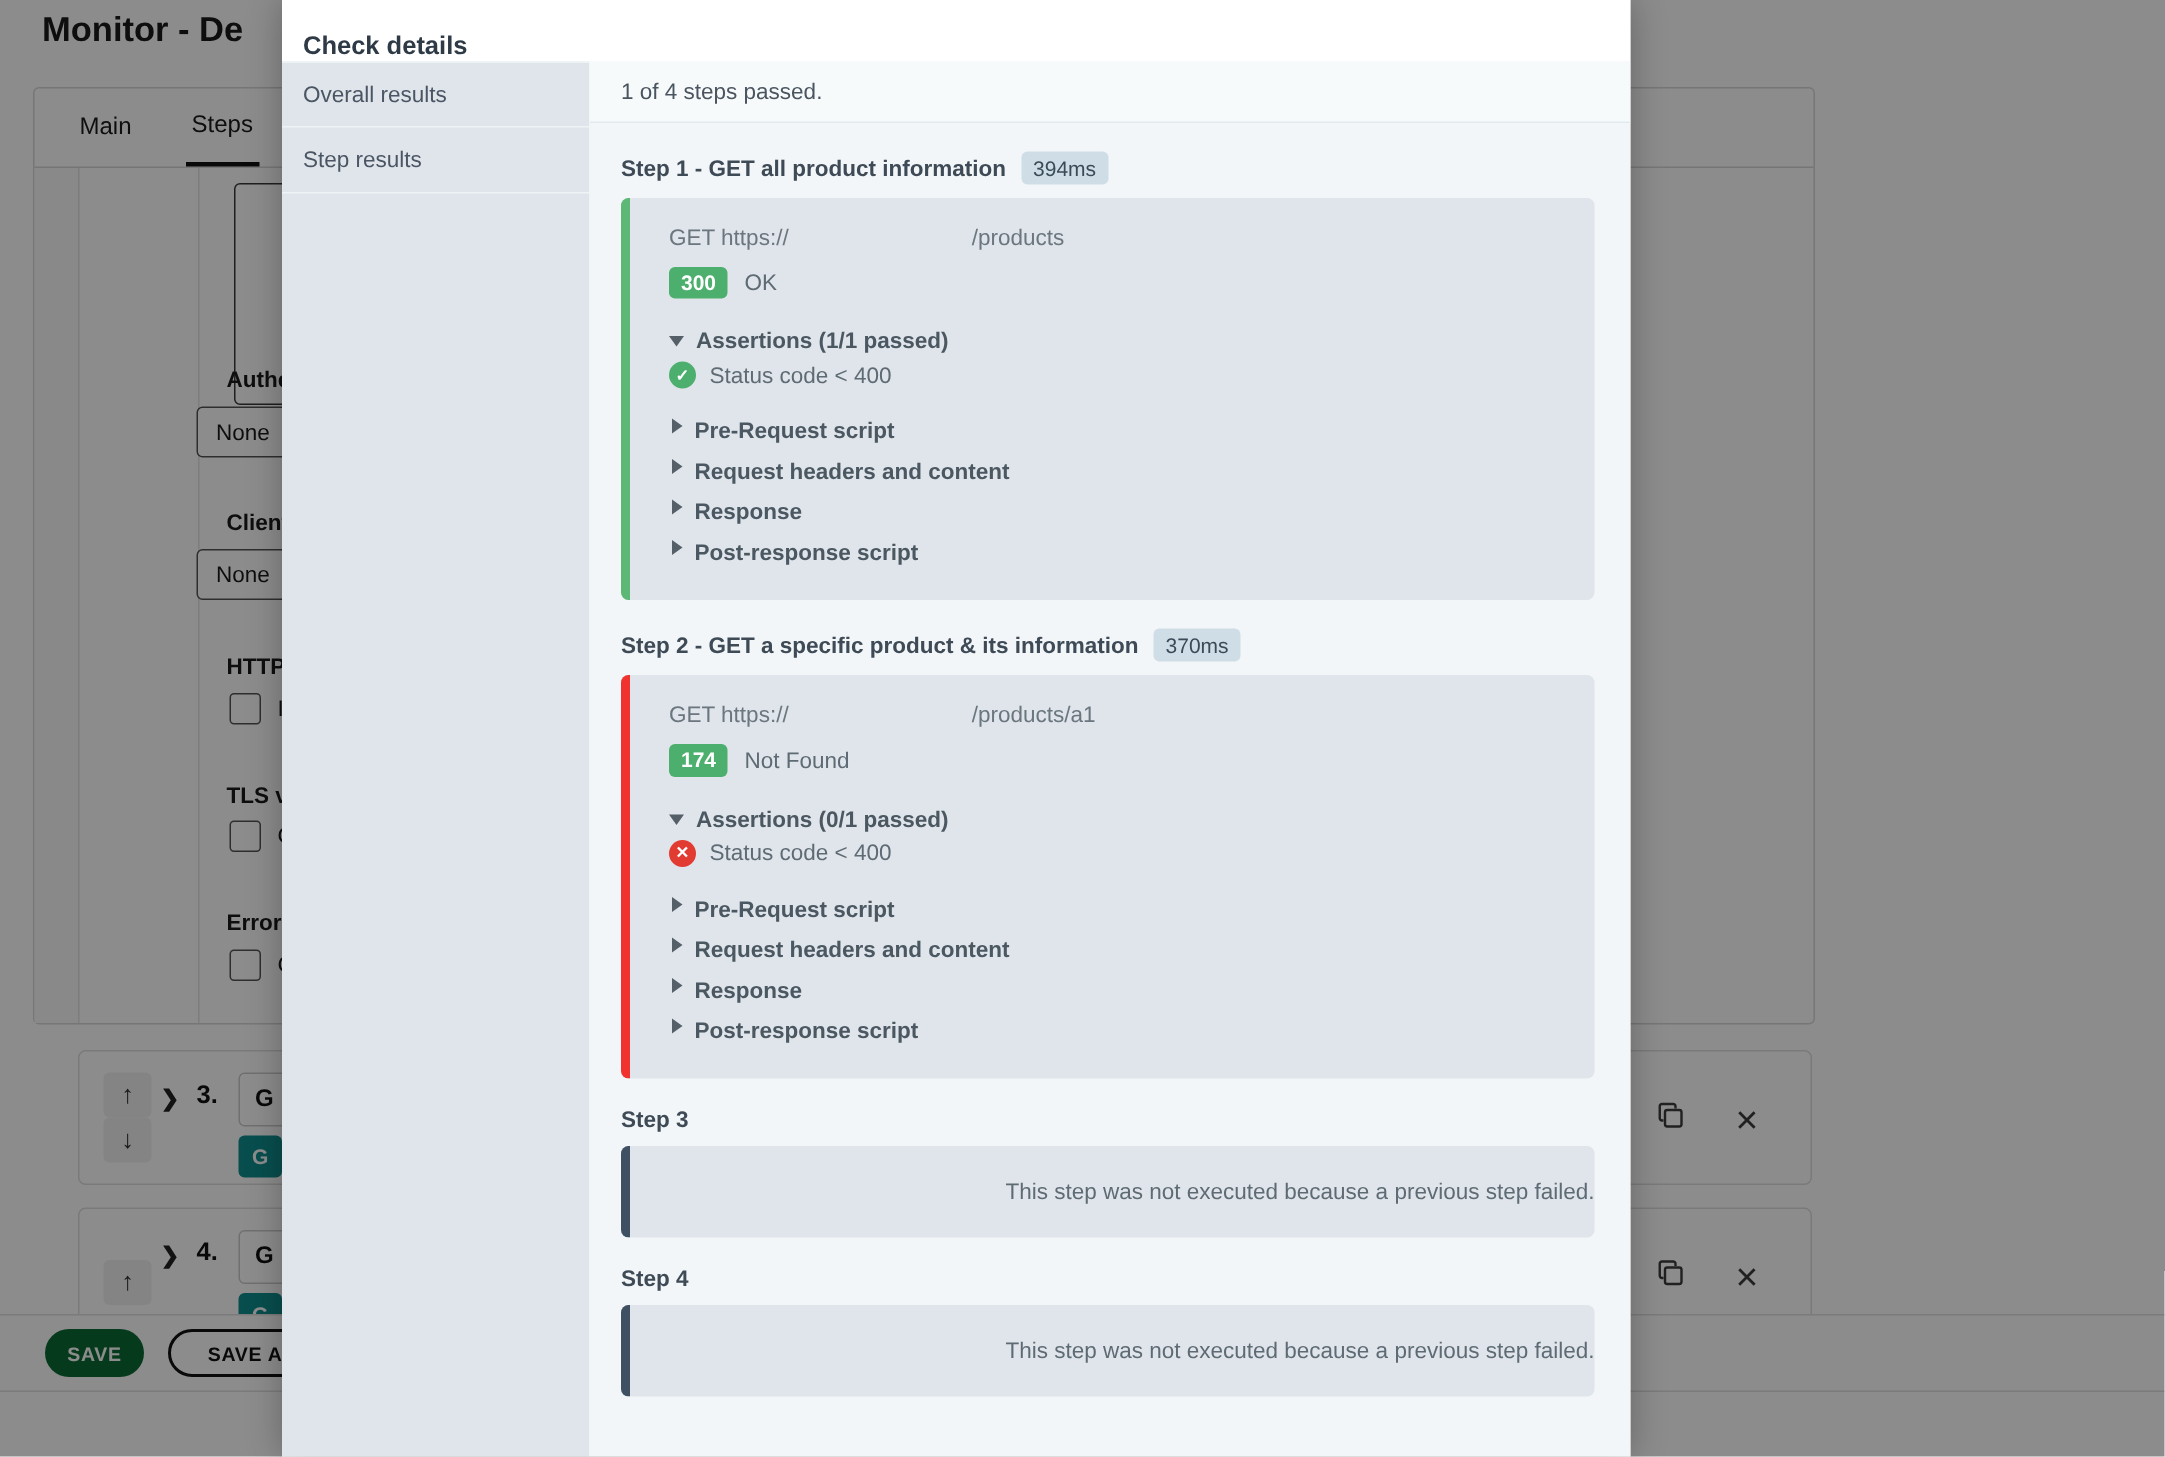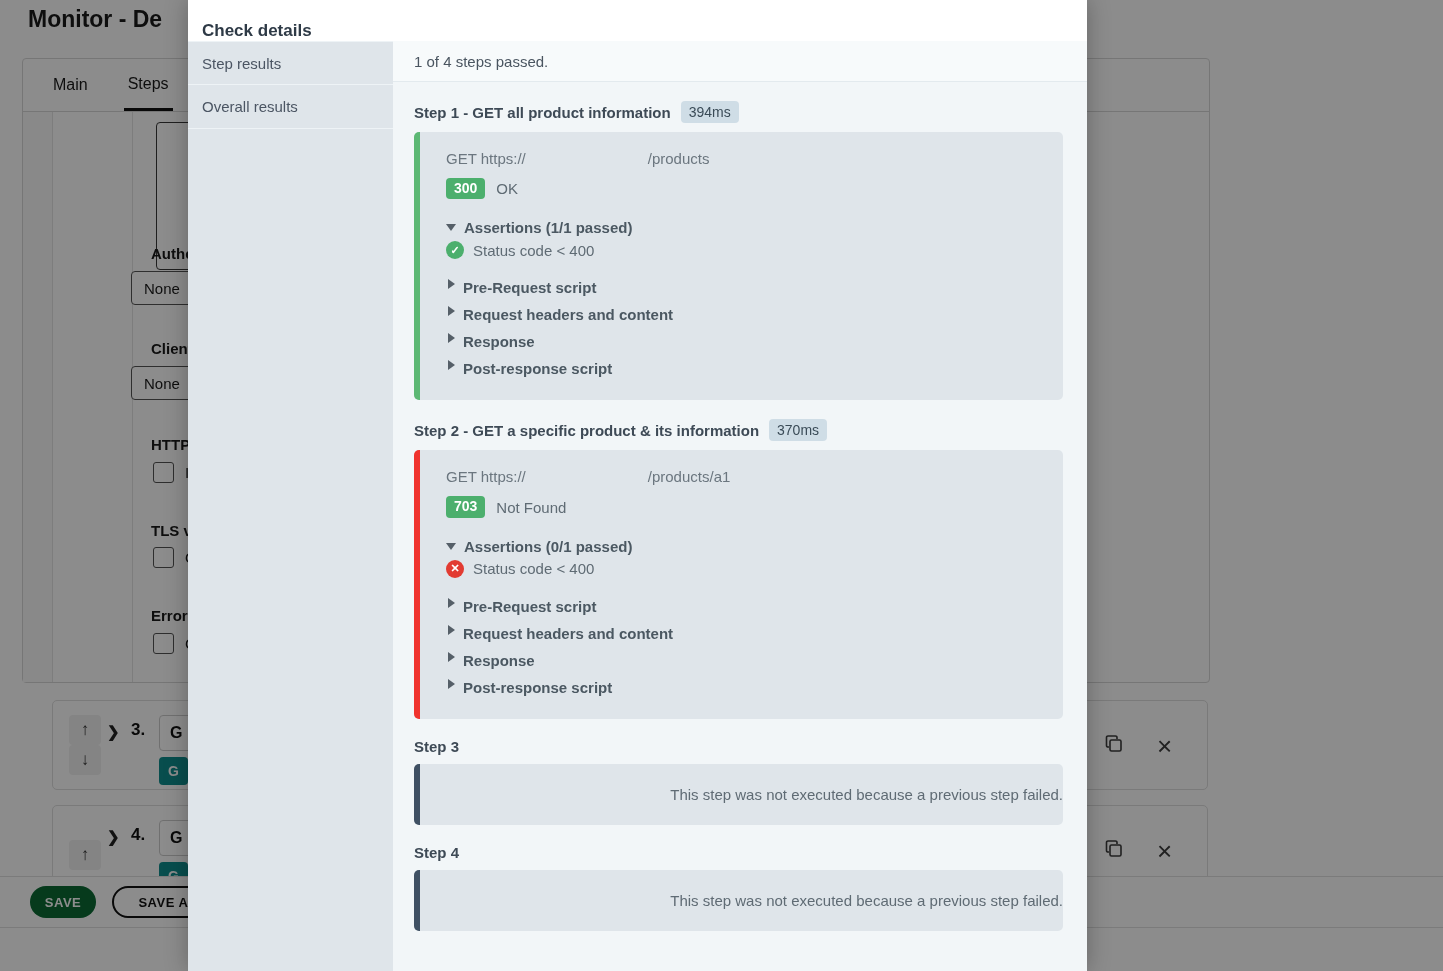--- a/index.html
+++ b/index.html
@@ -500,22 +500,22 @@
 
 <div id="modal">
 
   <div id="modal-header">
     <div id="modal-title">Check details</div>
   </div>
 
   <div id="modal-body">
 
     <div id="modal-sidebar">
+      <div class="side-item">Overall results</div>
       <div class="side-item">Step results</div>
-      <div class="side-item">Overall results</div>
     </div>
 
     <div id="modal-content">
 
       <div id="overall-banner">1 of 4 steps passed.</div>
 
       <div class="step-block">
         <div class="step-heading">
           <span class="step-heading-text">Step 1 - GET all product information</span>
           <span class="duration-badge">394ms</span>
@@ -563,21 +563,21 @@
         <div class="step-heading">
           <span class="step-heading-text">Step 2 - GET a specific product &amp; its information</span>
           <span class="duration-badge">370ms</span>
         </div>
         <div class="result-panel">
           <div class="result-bar bar-fail"></div>
 
           <div class="req-line"><span>GET https://</span><span class="host-blank"></span><span>/products/a1</span></div>
 
           <div class="status-line">
-            <span class="status-code">703</span>
+            <span class="status-code">174</span>
             <span class="status-text">Not Found</span>
           </div>
 
           <div class="assert-header">
             <span class="tri-down"></span>
             <span>Assertions (0/1 passed)</span>
           </div>
 
           <div class="assert-row">
             <span class="circle-icon fail-circle">✕</span>

